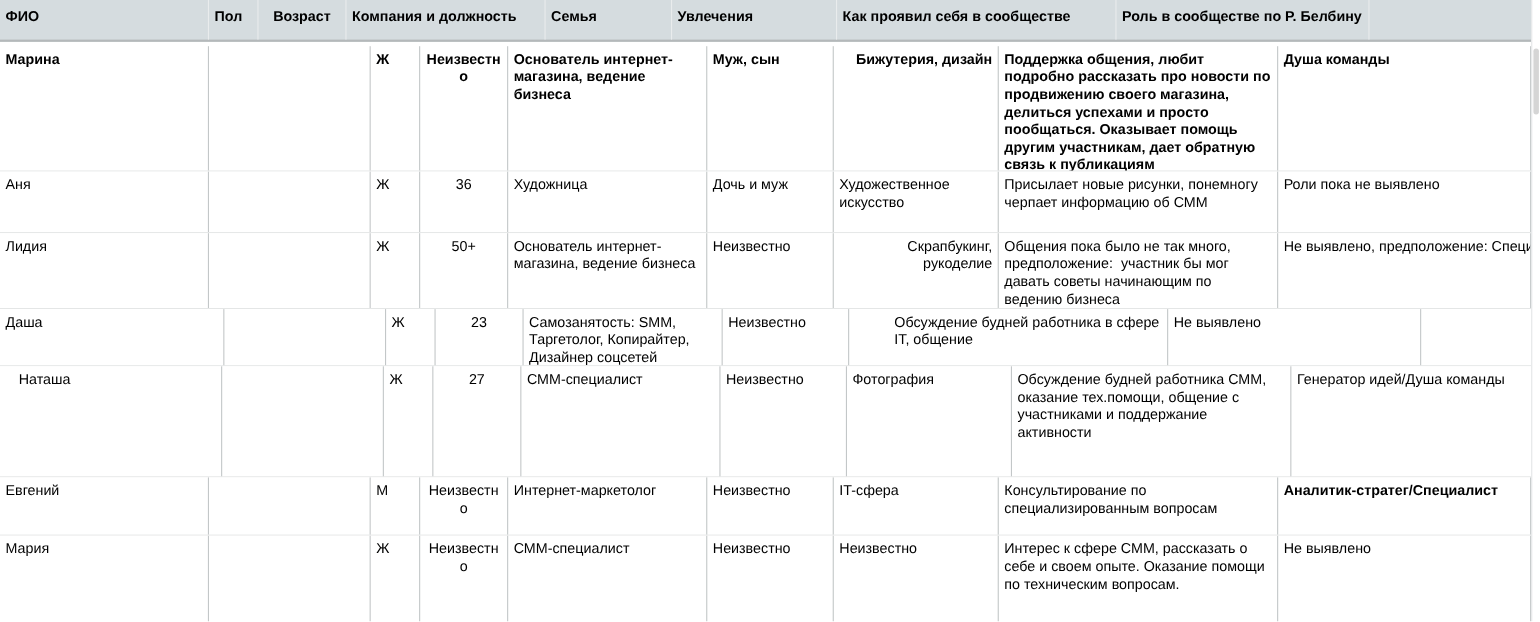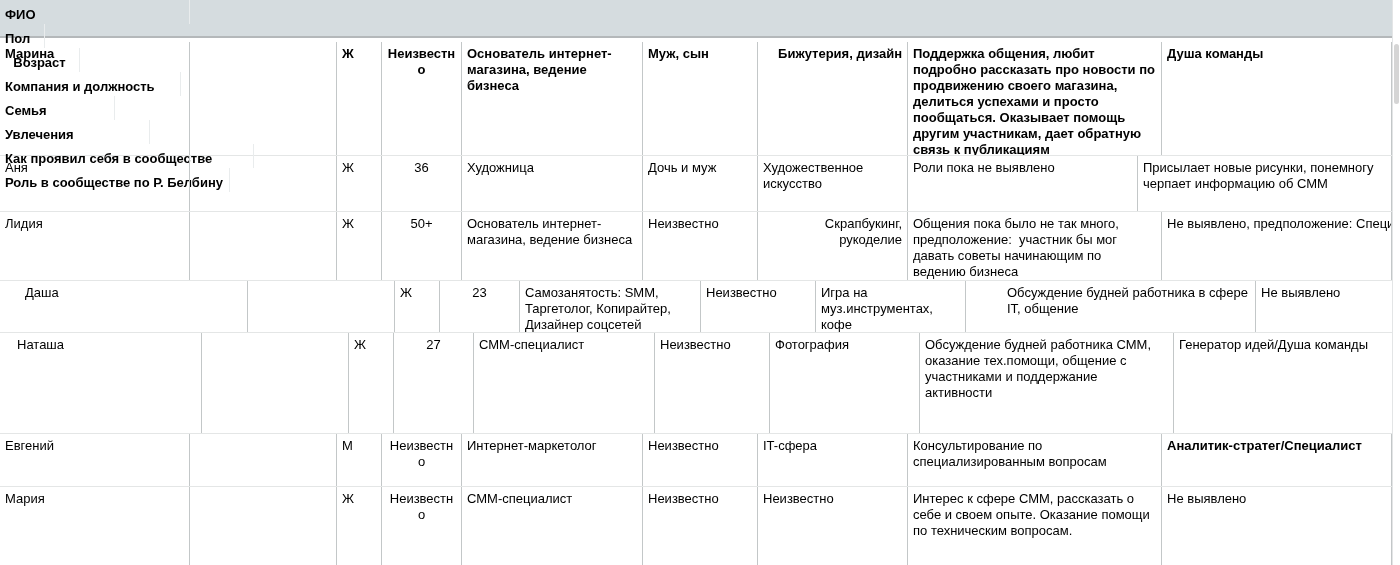--- a/index.html
+++ b/index.html
@@ -25,21 +25,20 @@
     left: 0;
     width: 1392px;
   }
   .header-row {
     display: flex;
     height: 36px;
     background: var(--header-bg, #d5dcdf);
     border-bottom: 2px solid var(--header-border, #b4b8ba);
     margin-bottom: 4px;
     box-sizing: content-box;
-    flex-direction: column;
   }
   .hcell {
     box-sizing: border-box;
     border-right: 1px solid #e9eced;
     padding: 7px 5px 2px 5px;
     font-weight: 700;
     overflow: hidden;
     white-space: nowrap;
     flex: 0 0 auto;
   }
@@ -110,42 +109,41 @@
           <div class="tcell" style="width: 230px;">Душа команды</div>
         </div>
         <div class="trow" style="height: 56px;">
           <div class="tcell" style="width: 190px;">Аня</div>
           <div class="tcell" style="width: 147px;"></div>
           <div class="tcell" style="width: 45px;">Ж</div>
           <div class="tcell center" style="width: 80px;">36</div>
           <div class="tcell" style="width: 181px;">Художница</div>
           <div class="tcell" style="width: 115px;">Дочь и муж</div>
           <div class="tcell" style="width: 150px;">Художественное искусство</div>
+          <div class="tcell" style="width: 254px;">Присылает новые рисунки, понемногу черпает информацию об СММ</div>
           <div class="tcell" style="width: 230px;">Роли пока не выявлено</div>
-          <div class="tcell" style="width: 254px;">Присылает новые рисунки, понемногу черпает информацию об СММ</div>
         </div>
         <div class="trow" style="height: 69px;">
           <div class="tcell" style="width: 190px;">Лидия</div>
           <div class="tcell" style="width: 147px;"></div>
           <div class="tcell" style="width: 45px;">Ж</div>
           <div class="tcell center" style="width: 80px;">50+</div>
           <div class="tcell" style="width: 181px;">Основатель интернет-магазина, ведение бизнеса</div>
           <div class="tcell" style="width: 115px;">Неизвестно</div>
           <div class="tcell" style="width: 150px; text-align: right;">Скрапбукинг, рукоделие</div>
           <div class="tcell" style="width: 254px;">Общения пока было не так много, предположение:  участник бы мог давать советы начинающим по ведению бизнеса</div>
           <div class="tcell nowrap" style="width: 230px;">Не выявлено, предположение: Специалист</div>
         </div>
         <div class="trow" style="height: 52px;">
-          <div class="tcell" style="width: 228px; margin-left: 20px;">Даша</div>
+          <div class="tcell" style="width: 204px;">Даша</div>
           <div class="tcell" style="width: 147px;"></div>
           <div class="tcell" style="width: 45px;">Ж</div>
           <div class="tcell center" style="width: 80px;">23</div>
           <div class="tcell" style="width: 181px;">Самозанятость: SMM, Таргетолог, Копирайтер, Дизайнер соцсетей</div>
           <div class="tcell" style="width: 115px;">Неизвестно</div>
-          <div class="tcell" style="width: 150px;">Игра на муз.инструментах, кофе</div>
           <div class="tcell" style="width: 254px; margin-left: 36px;">Обсуждение будней работника в сфере IT, общение</div>
           <div class="tcell" style="width: 230px;">Не выявлено</div>
         </div>
         <div class="trow" style="height: 101px; padding-left: 12px;">
           <div class="tcell" style="width: 190px;">Наташа</div>
           <div class="tcell" style="width: 147px;"></div>
           <div class="tcell" style="width: 45px;">Ж</div>
           <div class="tcell center" style="width: 80px;">27</div>
           <div class="tcell" style="width: 181px;">СММ-специалист</div>
           <div class="tcell" style="width: 115px;">Неизвестно</div>

